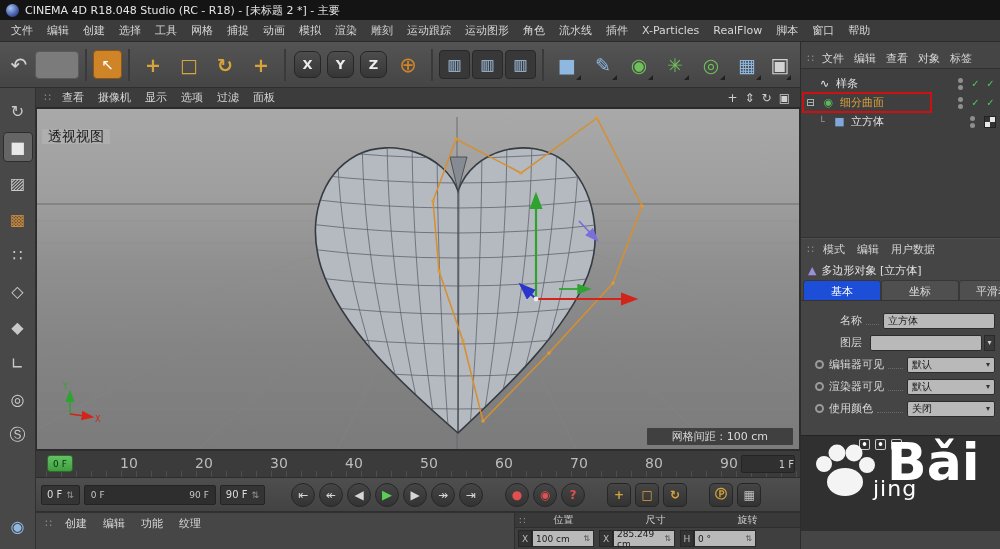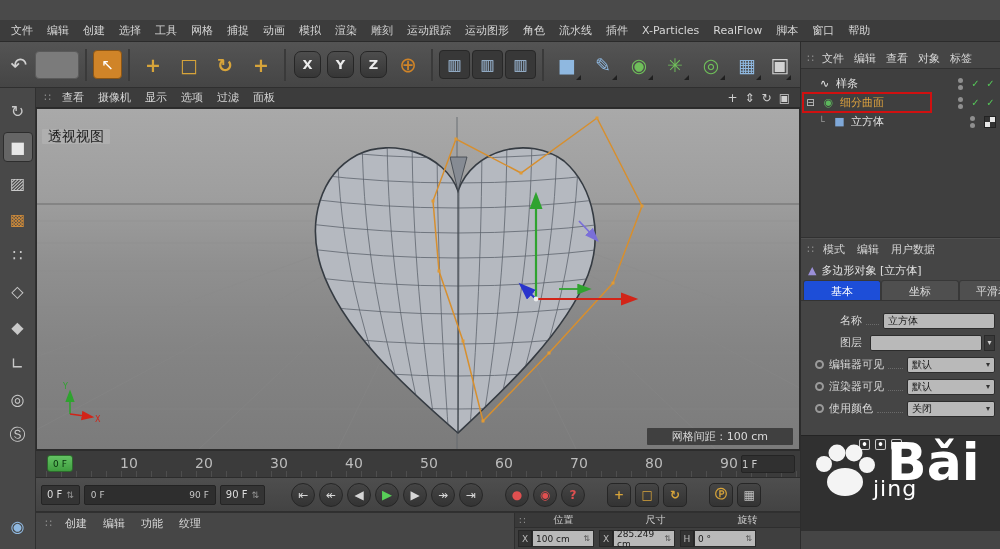--- a/index.html
+++ b/index.html
@@ -48,21 +48,21 @@
   .viewport{position:absolute;left:36px;top:108px;width:764px;height:342px;background:linear-gradient(180deg,#a9a9a9 0%,#9e9e9e 26%,#909090 45%,#848484 70%,#7b7b7b 100%);border:1px solid #2c2c2c;overflow:hidden;}
   .vp-chip{position:absolute;left:5px;top:20px;background:rgba(176,176,176,.85);color:#1e1e1e;font-size:14px;padding:0 6px;line-height:15px;border-radius:1px;text-align:center;}
   .vp-grid-chip{position:absolute;right:6px;bottom:4px;background:rgba(56,56,56,.88);color:#dadada;font-size:11px;padding:1px 25px;border-radius:1px;}
 
   
   .timeline{position:absolute;left:36px;top:450px;width:764px;height:28px;background:#3b3b3b;border-top:1px solid #2c2c2c;border-bottom:1px solid #2c2c2c;
     background-image:repeating-linear-gradient(90deg,#4e4e4e 0 1px,transparent 1px 15px);background-size:100% 6px;background-position:10px bottom;background-repeat:repeat-x;}
   .ticks{position:absolute;left:84px;top:4px;display:flex;}
   .ticks .tick{width:75px;font-size:14px;color:#bcbcbc;}
   .playhead{position:absolute;left:11px;top:4px;width:26px;height:17px;background:linear-gradient(#64c264,#3f9e3f);border:1px solid #2c6b2c;border-radius:3px;color:#07300c;font-size:9px;display:flex;align-items:center;justify-content:center;}
-  .framefield{position:absolute;right:5px;top:4px;width:54px;height:18px;background:#303030;border:1px solid #242424;border-radius:2px;color:#cccccc;font-size:10px;display:flex;align-items:center;justify-content:flex-start;gap:4px;}
+  .framefield{position:absolute;right:5px;top:4px;width:54px;height:18px;background:#303030;border:1px solid #242424;border-radius:2px;color:#cccccc;font-size:10px;display:flex;align-items:center;justify-content:flex-end;gap:4px;}
 
   
   .transport{position:absolute;left:36px;top:478px;width:764px;height:34px;background:linear-gradient(#4e4e4e,#434343);border-bottom:1px solid #2f2f2f;display:flex;align-items:center;padding:0 5px;gap:4px;}
   .tfield{height:20px;background:#343434;border:1px solid #242424;border-radius:2px;color:#dcdcdc;font-size:10px;display:flex;align-items:center;padding:0 5px;gap:4px;}
   .tfield .stp{color:#969696;font-size:9px;}
   .range{width:132px;height:20px;background:#2e2e2e;border:1px solid #232323;border-radius:2px;display:flex;align-items:center;justify-content:space-between;padding:0 6px;color:#c6c6c6;font-size:9px;}
   .pbtn{width:24px;height:24px;border-radius:50%;background:linear-gradient(#454545,#333);border:1px solid #262626;color:#d6d6d6;display:flex;align-items:center;justify-content:center;font-size:12px;flex:0 0 auto;}
   .pbtn.play{color:#58d058;font-size:13px;}
   .pbtn.rec{color:#e05050;font-weight:bold;}
   .pbtn.goldb{color:#d7a43a;border-radius:5px;font-weight:bold;}
@@ -132,20 +132,24 @@
   .mini{width:11px;height:11px;border:1px solid rgba(255,255,255,.75);border-radius:2px;background:radial-gradient(circle at 50% 45%,#fff 1.5px,transparent 2.2px);}
   .paw{position:absolute;left:6px;top:-2px;}
   .wm1{position:absolute;left:86px;top:-4px;font-size:52px;font-weight:bold;color:#fff;}
   .wm2{position:absolute;left:72px;top:40px;font-size:22px;color:#fff;letter-spacing:1px;}
 </style>
 </head>
 <body>
 
 <div class="window">
 
+  <div class="titlebar">
+    <span class="logo"></span>
+    <span>CINEMA 4D R18.048 Studio (RC - R18) - [未标题 2 *] - 主要</span>
+  </div>
 
   <div class="menubar">
 
   <span class="mi">文件</span>
       <span class="mi">编辑</span>
       <span class="mi">创建</span>
       <span class="mi">选择</span>
       <span class="mi">工具</span>
       <span class="mi">网格</span>
       <span class="mi">捕捉</span>

